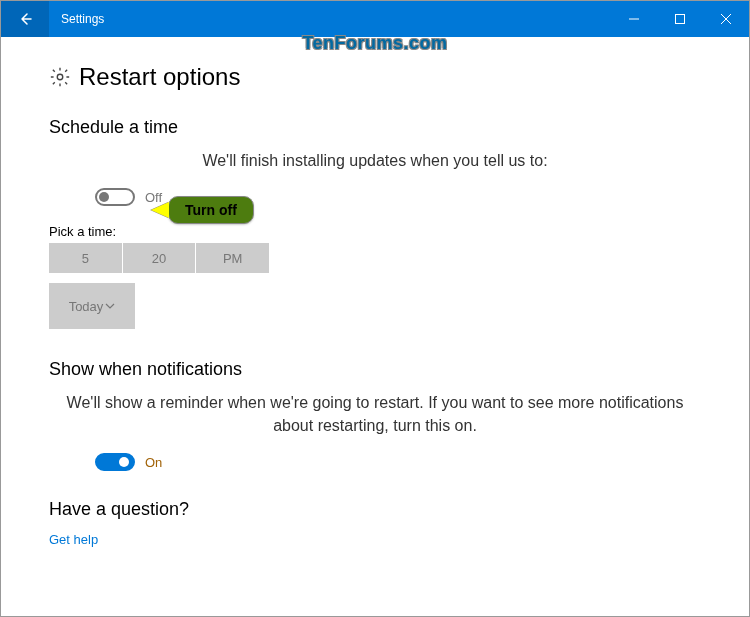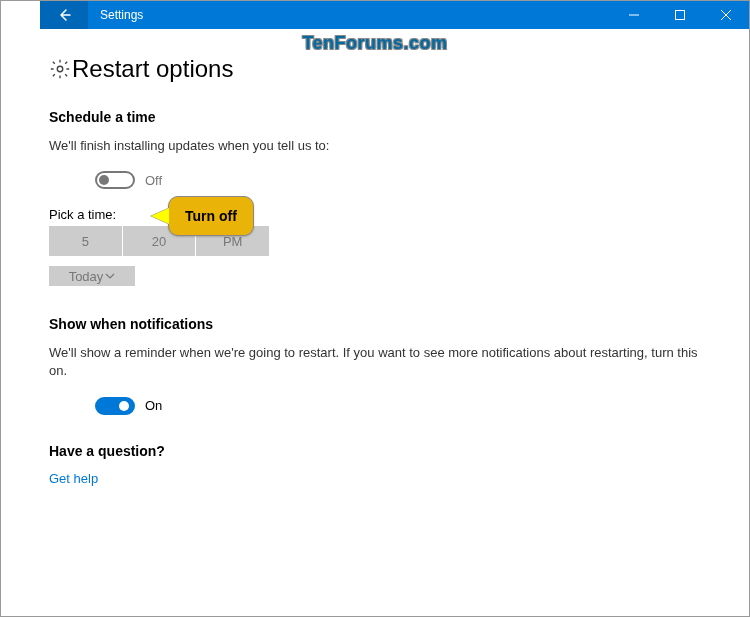--- a/index.html
+++ b/index.html
@@ -1,60 +1,60 @@
 <!DOCTYPE html>
 <html><head>
   <meta charset="utf-8">
   <style>
     * { box-sizing: border-box; margin: 0; padding: 0; font-family: "Segoe UI", Tahoma, sans-serif; }
     body { width: 750px; height: 617px; background: #fff; border: 1px solid #999; overflow: hidden; position: relative; }
     
-    .titlebar { height: 28px; background: #0078d7; display: flex; align-items: stretch; color: #fff; margin-left: 39px; }
+    .titlebar { height: 36px; background: #0078d7; display: flex; align-items: stretch; color: #fff; }
     .back-btn { width: 48px; display: flex; align-items: center; justify-content: center; background: #0066b8; }
     .app-title { flex: 1; display: flex; align-items: center; padding-left: 12px; font-size: 12px; }
     .win-controls { display: flex; }
     .wc { width: 46px; display: flex; align-items: center; justify-content: center; }
     .wc svg { stroke: #fff; }
 
     .content { padding: 20px 48px 24px 48px; color: #000; }
 
-    .page-heading { display: flex; align-items: center; gap: 1px; margin-bottom: 26px; margin-top: 6px;}
+    .page-heading { display: flex; align-items: center; gap: 8px; margin-bottom: 26px; margin-top: 6px;}
     .page-heading .gear { width: 22px; height: 22px; }
     .page-heading h1 { font-weight: 400; font-size: 24px; }
 
-    .section-title { font-size: 14px; font-weight: 700; margin-bottom: 12px; margin-top: 12px; }
-    .section-desc { font-size: 13px; color: #333; margin-bottom: 16px; line-height: 1.4; }
+    .section-title { font-size: 18px; font-weight: 400; margin-bottom: 12px; margin-top: 12px; }
+    .section-desc { font-size: 16px; color: #333; margin-bottom: 16px; line-height: 1.4; text-align: center; }
 
     .toggle-row { display: flex; align-items: center; gap: 10px; margin-bottom: 18px; position: relative; padding-left: 46px; }
     
     .toggle { width: 40px; height: 18px; border: 2px solid #777; border-radius: 18px; position: relative; background: #fff; }
     .toggle.off .knob { left: 2px; background: #777; }
     .toggle.on { background: #0078d7; border-color: #0078d7; }
     .toggle.on .knob { left: 22px; background: #fff; }
     .knob { width: 10px; height: 10px; border-radius: 50%; position: absolute; top: 2px; transition: none; }
     .toggle-label { font-size: 13px; color: #777; }
-    .toggle-label.on { color: #000000; }
+    .toggle-label.on { color: #a16207; }
 
     .field-label { font-size: 13px; margin-bottom: 4px; }
     .time-picker { display: flex; width: 220px; margin-bottom: 10px; }
     .tp-cell { height: 30px; background: #ccc; color: #777; font-size: 13px; display: flex; align-items: center; justify-content: center; border-right: 1px solid #fff; }
     .tp-cell:last-child { border-right: none; }
     .tp-cell.h { flex: 1; }
     .tp-cell.m { flex: 1; }
     .tp-cell.ap { flex: 1; text-align: right; }
 
-    .day-picker { height: 20px; width: 86px; background: #ccc; color: #777; font-size: 13px; display: flex; align-items: center; justify-content: center; gap: 2px; margin-bottom: 30px; }
+    .day-picker { height: 46px; width: 86px; background: #ccc; color: #777; font-size: 13px; display: flex; align-items: center; justify-content: center; gap: 2px; margin-bottom: 30px; }
     .day-picker .chev { display: inline-block; }
 
     .link { color: #0078d7; font-size: 13px; cursor: pointer; }
 
     .watermark { position: absolute; top: 32px; left: 50%; transform: translateX(-50%); font-size: 18px; font-weight: 700; color: #0369a1; text-shadow: -1px -1px 0 #888, 1px -1px 0 #888, -1px 1px 0 #888, 1px 1px 0 #888; letter-spacing: 0.5px; font-family: "Arial Black", Arial, sans-serif; }
 
     .callout { position: absolute; left: 150px; top: 195px; display: flex; align-items: center; }
-    .callout-body { background: #eab308; border: 1px solid #888; border-radius: 10px; padding: 11px 16px; font-weight: 700; font-size: 14px; position: relative; box-shadow: 0 1px 2px rgba(0,0,0,0.2);}
+    .callout-body { background: #4d7c0f; border: 1px solid #888; border-radius: 10px; padding: 5px 16px; font-weight: 700; font-size: 14px; position: relative; box-shadow: 0 1px 2px rgba(0,0,0,0.2);}
     .callout-tail { width: 0; height: 0; border-top: 8px solid transparent; border-bottom: 8px solid transparent; border-right: 18px solid #ffff00; margin-right: -1px; position: relative; z-index: 2; filter: drop-shadow(-1px 0 0 #888);}
   </style>
 </head>
 <body>
 
 <div class="titlebar">
   <div class="back-btn">
     <svg width="16" height="16" viewBox="0 0 16 16" fill="none">
         <path d="M10 3 L5 8 L10 13 M5 8 H14" stroke="#fff" stroke-width="1.5" stroke-linecap="round" stroke-linejoin="round"></path>
       </svg>

